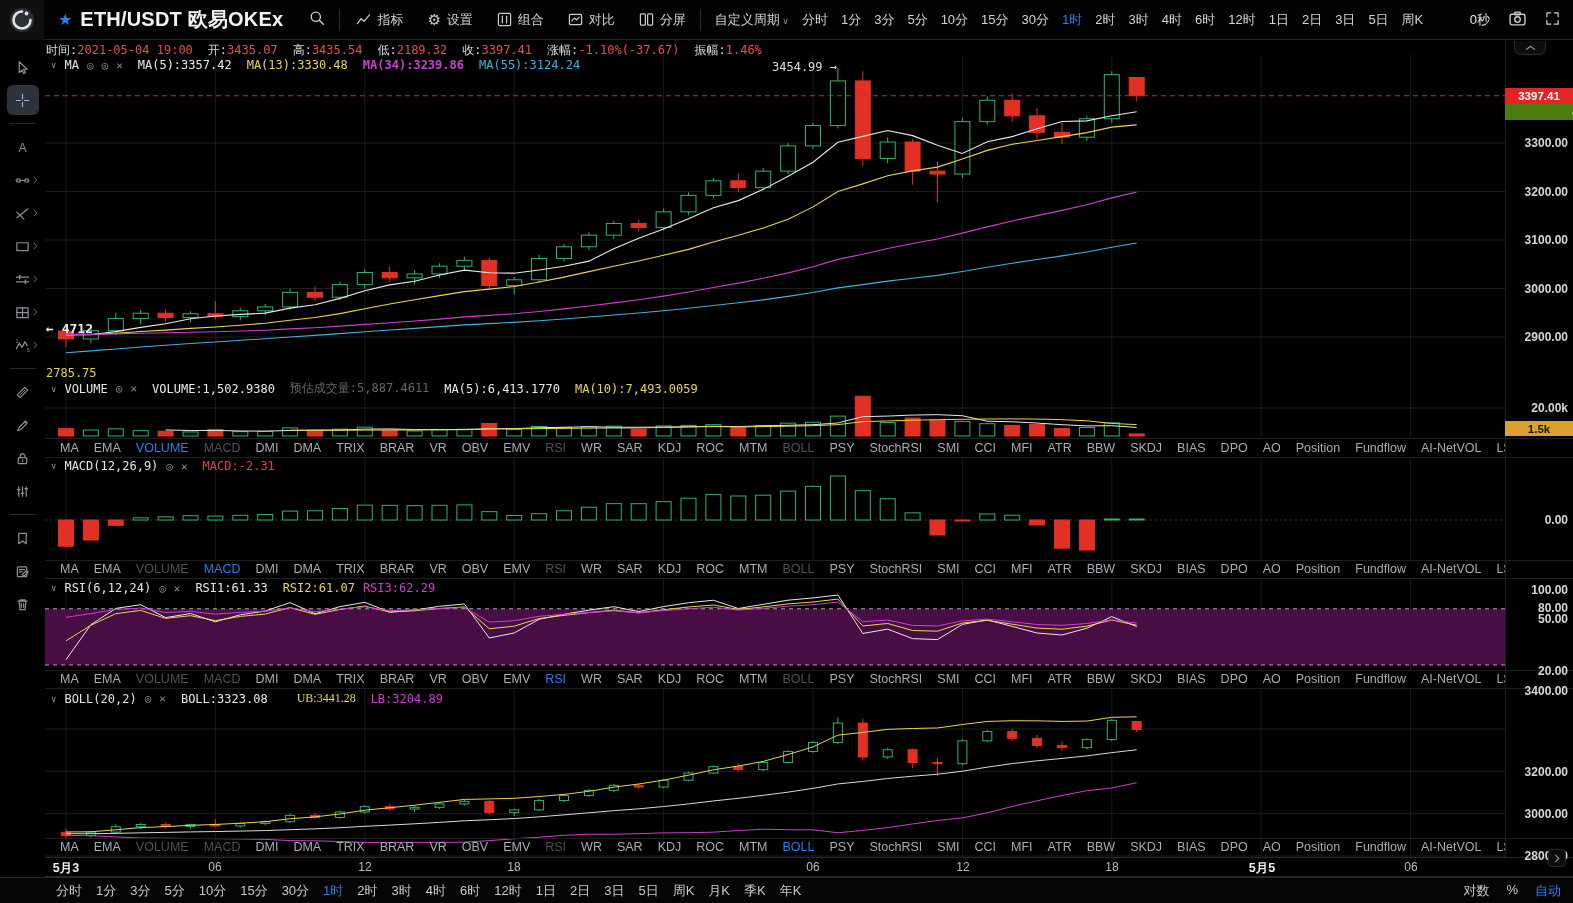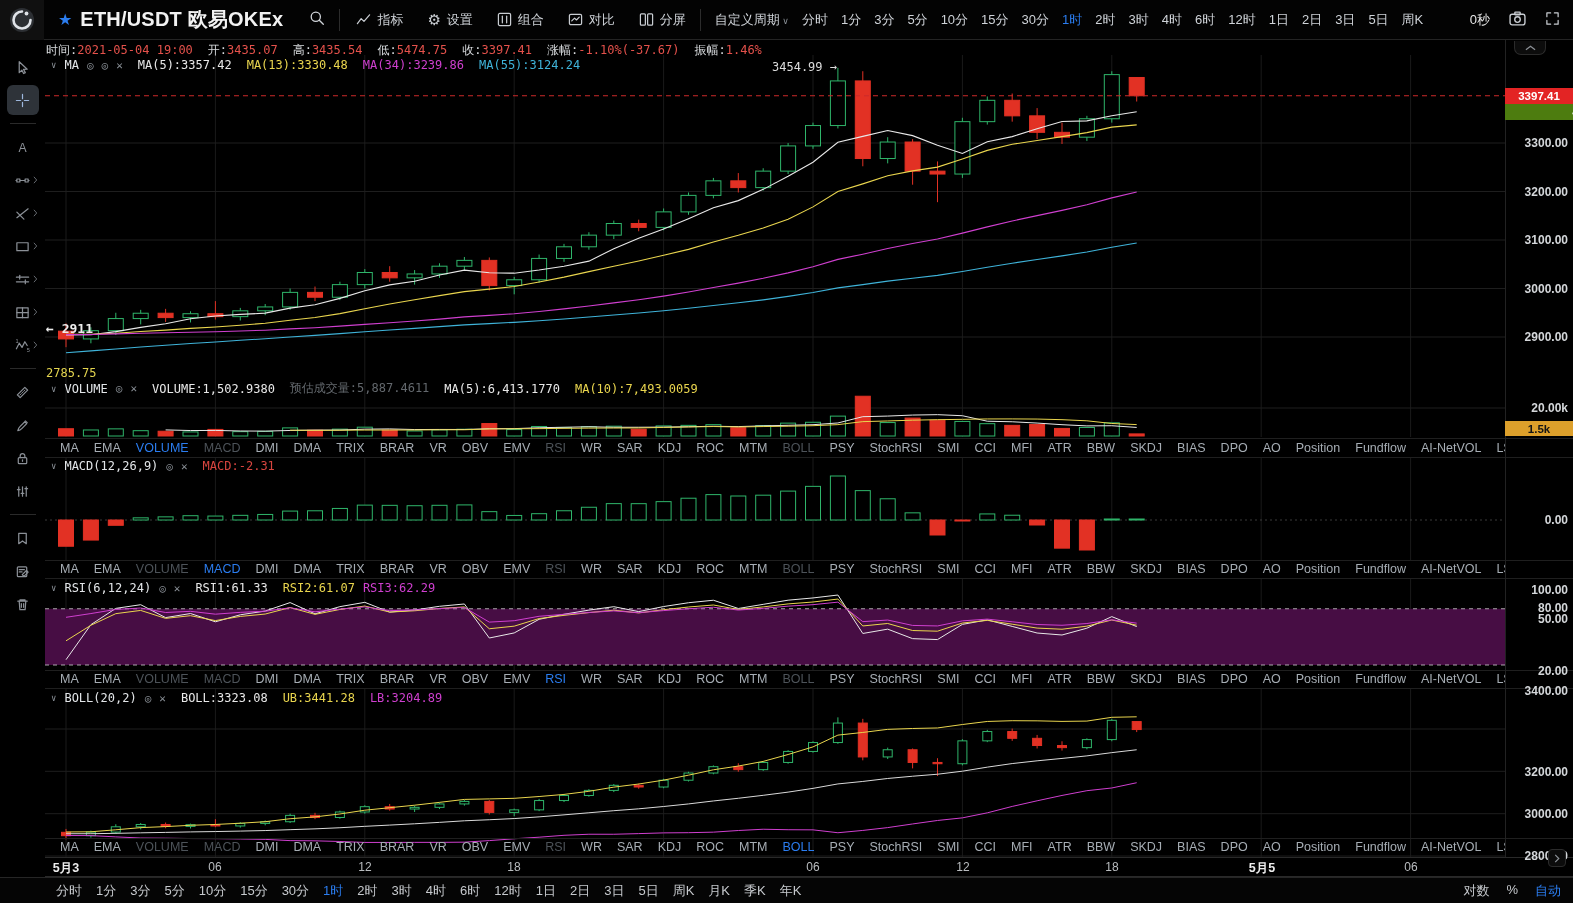--- a/index.html
+++ b/index.html
@@ -162,21 +162,21 @@
           </svg></span>
         <span data-interactable="true" style="color: rgb(201, 205, 210);"><svg viewBox="0 0 16 16" width="15" height="15" fill="none" stroke="currentColor" stroke-width="1.3" stroke-linecap="round" stroke-linejoin="round">
             <path d="M2 6 V2 H6 M10 2 H14 V6 M14 10 V14 H10 M6 14 H2 V10"></path>
           </svg></span>
       </div>
     </div>
   <div class="ohlc" id="ohlc" data-interactable="false">
       <span data-interactable="false"><span data-interactable="false">时间:</span><span class="vred" data-interactable="false">2021-05-04 19:00</span></span>
       <span data-interactable="false"><span data-interactable="false">开:</span><span class="vred" data-interactable="false">3435.07</span></span>
       <span data-interactable="false"><span data-interactable="false">高:</span><span class="vred" data-interactable="false">3435.54</span></span>
-      <span data-interactable="false"><span data-interactable="false">低:</span><span class="vred" data-interactable="false">5474.75</span></span>
+      <span data-interactable="false"><span data-interactable="false">低:</span><span class="vred" data-interactable="false">2189.32</span></span>
       <span data-interactable="false"><span data-interactable="false">收:</span><span class="vred" data-interactable="false">3397.41</span></span>
       <span data-interactable="false"><span data-interactable="false">涨幅:</span><span class="vred" data-interactable="false">-1.10%(-37.67)</span></span>
       <span data-interactable="false"><span data-interactable="false">振幅:</span><span class="vred" data-interactable="false">1.46%</span></span>
     </div>
   <div class="ltb" id="ltb" data-interactable="false">
       <div class="tool" data-interactable="true">
         <span data-interactable="false" style="display: flex; align-items: center;">
           <svg viewBox="0 0 16 16" width="15" height="15" fill="none" stroke="currentColor" stroke-width="1.3" stroke-linecap="round" stroke-linejoin="round">
             <path d="M4.5 1.8 L4.5 13.5 L7.3 10.8 L9.2 14.4 L11 13.5 L9.1 10 L13 9.8 Z"></path>
           </svg>
@@ -728,21 +728,21 @@
       </div>
     </div>
 <div class="phead" data-interactable="false" style="left: 51px; top: 58px;">
       <span class="chev" data-interactable="true">∨</span>
       <span data-interactable="false" style="color: rgb(226, 229, 232);">MA</span>
       <span class="ic" data-interactable="true">◎</span>
       <span class="ic" data-interactable="true">◎</span>
       <span class="ic" data-interactable="true">✕</span>
       <span data-interactable="false" style="color: rgb(232, 232, 232); margin-left: 7px;">MA(5):3357.42</span>
       <span data-interactable="false" style="color: rgb(233, 213, 78); margin-left: 7px;">MA(13):3330.48</span>
-      <span data-interactable="false" style="color: rgb(207, 63, 207); margin-left: 7px;">MA(34):3239.86</span>
+      <span data-interactable="false" style="color: rgb(207, 63, 207); margin-left: 7px; font-weight: bold;">MA(34):3239.86</span>
       <span data-interactable="false" style="color: rgb(63, 179, 217); margin-left: 7px;">MA(55):3124.24</span>
     </div>
     <div class="ax" data-interactable="false" style="top: 136px;">3300.00</div>
     <div class="ax" data-interactable="false" style="top: 185px;">3200.00</div>
     <div class="ax" data-interactable="false" style="top: 233px;">3100.00</div>
     <div class="ax" data-interactable="false" style="top: 282px;">3000.00</div>
     <div class="ax" data-interactable="false" style="top: 330px;">2900.00</div>
     <div class="phead" data-interactable="false" style="left: 51px; top: 380px;">
       <span class="chev" data-interactable="true">∨</span>
       <span data-interactable="false" style="color: rgb(226, 229, 232);">VOLUME</span>
@@ -774,21 +774,21 @@
     <div class="ax" data-interactable="false" style="top: 583px;">100.00</div>
     <div class="ax" data-interactable="false" style="top: 601px;">80.00</div>
     <div class="ax" data-interactable="false" style="top: 612px;">50.00</div>
     <div class="ax" data-interactable="false" style="top: 664px;">20.00</div>
     <div class="phead" data-interactable="false" style="left: 51px; top: 691px;">
       <span class="chev" data-interactable="true">∨</span>
       <span data-interactable="false" style="color: rgb(226, 229, 232);">BOLL(20,2)</span>
       <span class="ic" data-interactable="true">◎</span>
       <span class="ic" data-interactable="true">✕</span>
       <span data-interactable="false" style="color: rgb(232, 232, 232); margin-left: 7px;">BOLL:3323.08</span>
-      <span data-interactable="false" style="color: rgb(233, 213, 78); margin-left: 7px;">UB:3441.28</span>
+      <span data-interactable="false" style="color: rgb(233, 213, 78); margin-left: 21px; font-family: Liberation Serif, serif;">UB:3441.28</span>
       <span data-interactable="false" style="color: rgb(207, 63, 207); margin-left: 7px;">LB:3204.89</span>
     </div>
     <div class="ax" data-interactable="false" style="top: 684px;">3400.00</div>
     <div class="ax" data-interactable="false" style="top: 765px;">3200.00</div>
     <div class="ax" data-interactable="false" style="top: 807px;">3000.00</div>
     <div class="ax" data-interactable="false" style="top: 849px;">2800.00</div>
     <div class="tabs" data-interactable="false" style="top: 439px;">
       <span data-interactable="true">MA</span>
       <span data-interactable="true">EMA</span>
       <span class="tab-active" data-interactable="true">VOLUME</span>
@@ -934,21 +934,21 @@
     <div class="sep" data-interactable="false" style="top: 578px;"></div>
     <div class="sep" data-interactable="false" style="top: 670px;"></div>
     <div class="sep" data-interactable="false" style="top: 688px;"></div>
     <div class="sep" data-interactable="false" style="top: 838px;"></div>
     <div class="sep sep-full" data-interactable="false" style="top: 857px;"></div>
     <div class="sep sep-full" data-interactable="false" style="top: 876px;"></div>
     <div class="badge" data-interactable="false" style="top: 88px; background: rgb(227, 36, 36); color: rgb(255, 255, 255);">3397.41</div>
     <div class="badge" data-interactable="false" style="top: 104px; background: #4d7c0f; color: rgb(255, 255, 255); padding-left: 48px;">44:36</div>
     <div class="badge" data-interactable="false" style="top: 421px; height: 15px; background: rgb(221, 160, 43); color: rgb(21, 21, 21);">1.5k</div>
     <div class="anno" data-interactable="false" style="left: 772px; top: 60px; color: rgb(220, 220, 220);">3454.99 →</div>
-    <div class="anno" data-interactable="false" style="left: 46px; top: 321px; color: rgb(236, 236, 236); font-weight: bold; font-size: 13px;">← 2911</div>
+    <div class="anno" data-interactable="false" style="left: 46px; top: 321px; color: rgb(236, 236, 236); font-weight: bold; font-size: 13px;">← 4712</div>
     <div class="anno" data-interactable="false" style="left: 46px; top: 366px; color: rgb(227, 212, 79);">2785.75</div>
     <div class="ctab" data-interactable="true" style="left: 1514px; top: 41px; width: 30px; height: 13px; border-top: none; border-radius: 0px 0px 7px 7px;">
       <svg viewBox="0 0 12 6" width="11" height="6">
         <polyline points="1,5 6,1 11,5" fill="none" stroke="currentColor" stroke-width="1.3"></polyline>
       </svg>
     </div>
     <div class="ctab" data-interactable="true" style="left: 1548px; top: 849px; width: 16px; height: 16px; border-radius: 4px;">
       <svg viewBox="0 0 6 10" width="6" height="9">
         <polyline points="1,1 5,5 1,9" fill="none" stroke="currentColor" stroke-width="1.3"></polyline>
       </svg>

